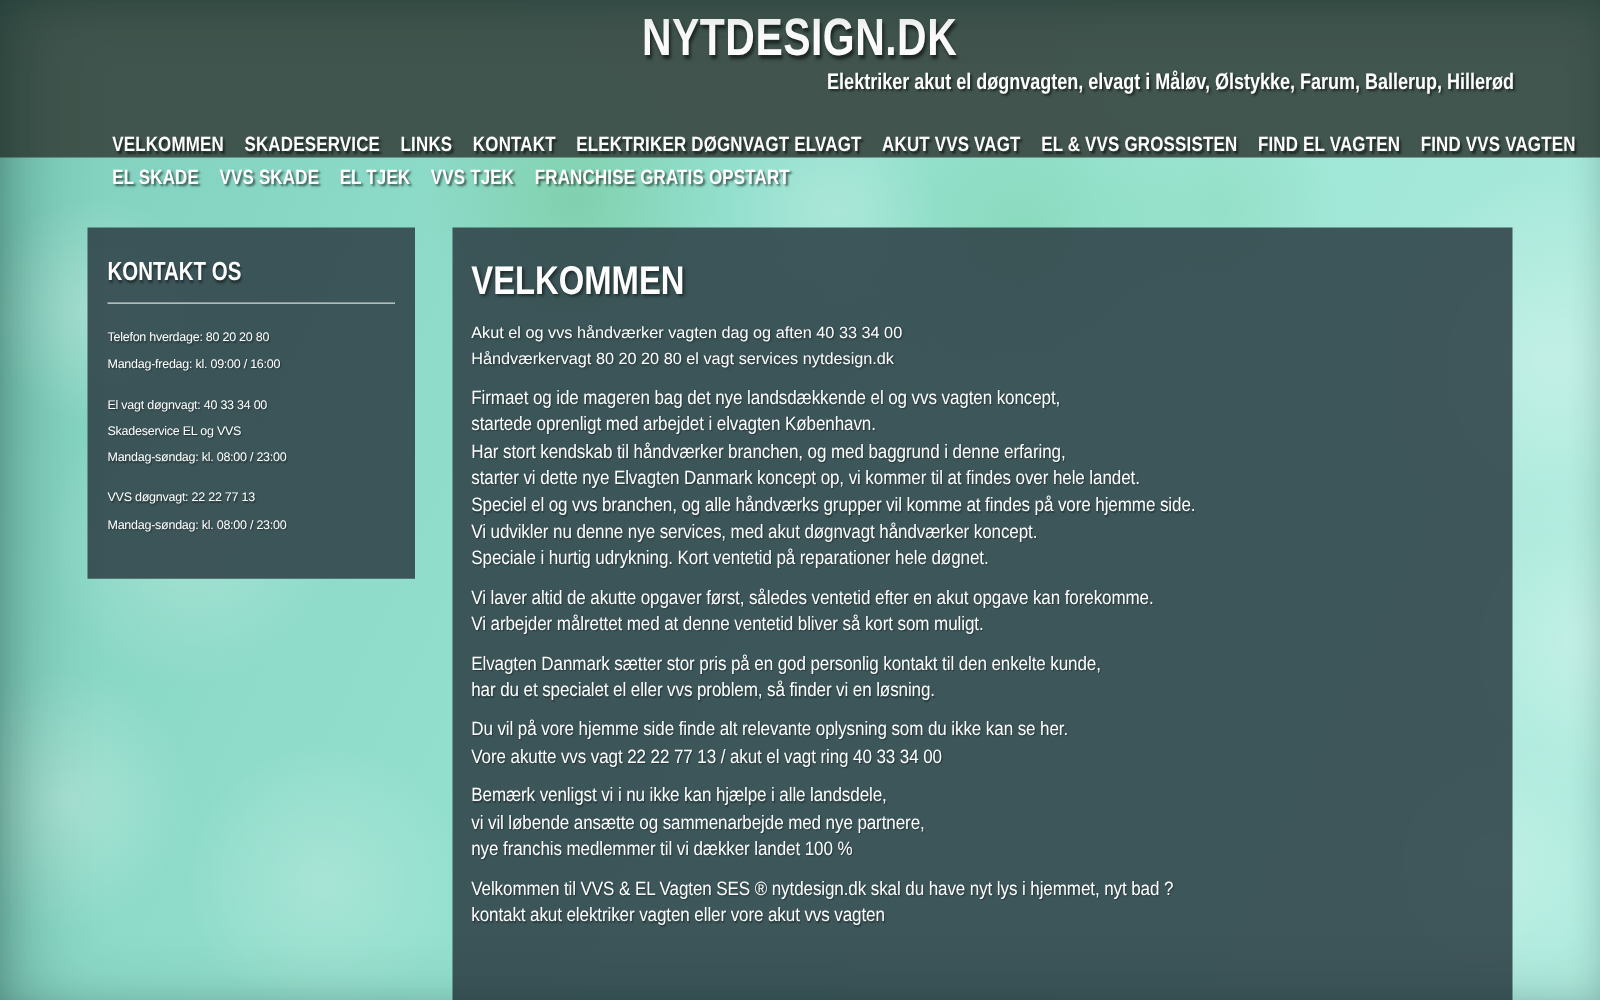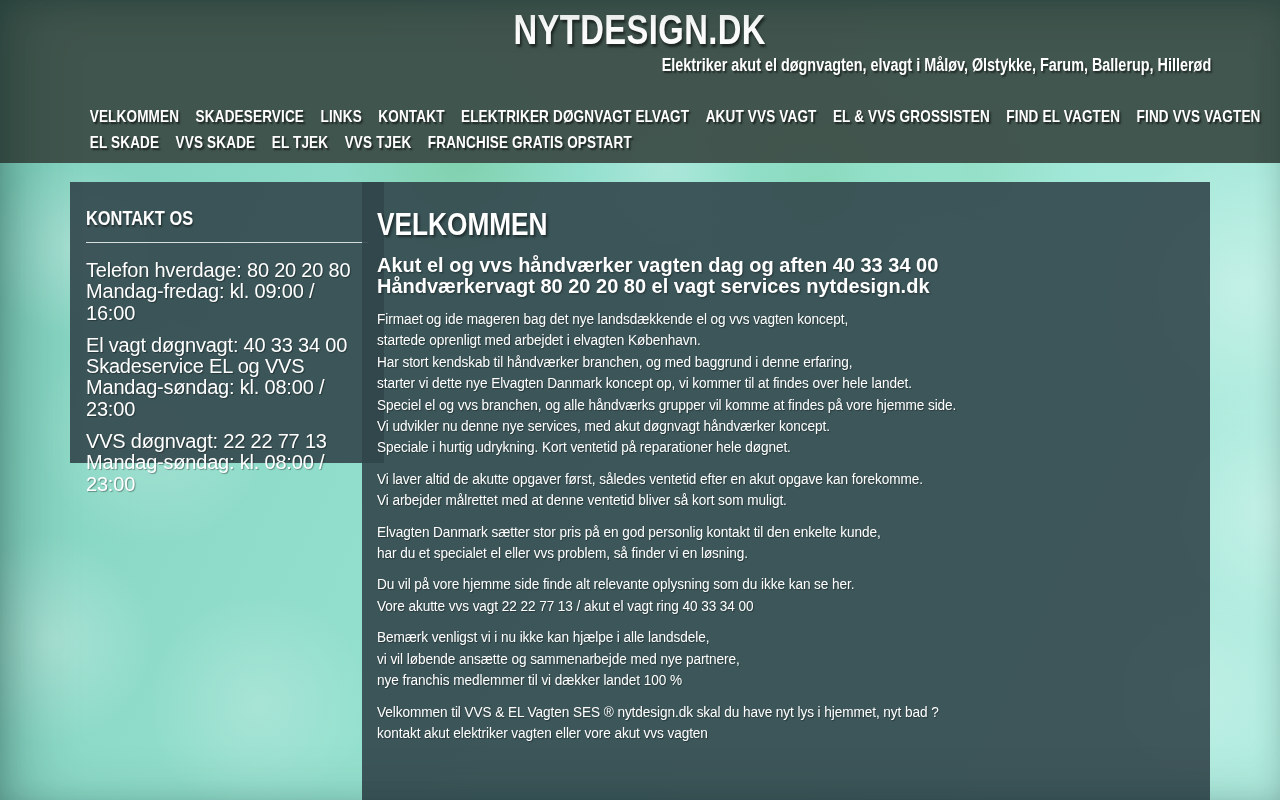--- a/index.html
+++ b/index.html
@@ -21,21 +21,21 @@
       linear-gradient(115deg,#7ecfbc 0%, #8fdcca 30%, #9ce6d5 60%, #b2ece0 100%);
   }
   body::before{
     content:"";position:absolute;inset:0;pointer-events:none;z-index:5;
     box-shadow: inset 30px 0 70px -25px rgba(8,40,34,0.40),
                 inset 0 6px 30px -6px rgba(8,40,34,0.25);
   }
 
   
   .header{
-    position:absolute;left:0;top:0;width:1280px;height:163px;
+    position:absolute;left:0;top:0;width:1280px;height:126px;
     background:rgba(62,81,73,0.97);z-index:2;
   }
   .site-title{
     margin:6px 0 0 0;text-align:center;font-size:42px;font-weight:bold;
     letter-spacing:0.5px;text-shadow:2px 3px 3px rgba(0,0,0,0.55);
   }
   .site-title span{display:inline-block;transform:scaleX(0.78);transform-origin:center;}
   .site-tagline{
     margin:1px 0 0 0;text-align:right;font-size:18px;font-weight:bold;
     text-shadow:2px 2px 2px rgba(0,0,0,0.55);
@@ -48,46 +48,46 @@
   }
   .nav-item{
     font-size:16.5px;font-weight:bold;color:#fff;text-decoration:none;
     padding:0 13px;letter-spacing:0.2px;cursor:pointer;
     text-shadow:2px 2px 2px rgba(0,0,0,0.6);
   }
   .nav-item:first-child{padding-left:7px;}
 
   
   .sidebar{
-    position:absolute;left:70px;top:182px;width:314px;height:281px;z-index:3;
+    position:absolute;left:70px;top:182px;width:262px;height:281px;z-index:3;
     background:rgba(50,70,75,0.90);box-sizing:border-box;padding:24px 16px 0 16px;
   }
   .sidebar-heading{
     margin:0 0 12px 0;font-size:21px;font-weight:bold;white-space:nowrap;
     text-shadow:1px 2px 2px rgba(0,0,0,0.45);
   }
   .sidebar-heading span{display:inline-block;transform:scaleX(0.78);transform-origin:0 50%;}
   .sidebar-divider{
     border:none;border-top:1px solid rgba(255,255,255,0.8);
     margin:0 0 17px 0;
   }
-  .contact-group{margin:0 0 11px 0;font-size:20px;line-height:21.3px;
+  .contact-group{margin:0 0 11px 0;font-size:10px;line-height:21.3px;
     letter-spacing:-0.2px;text-shadow:1px 1px 1px rgba(0,0,0,0.35);}
 
   .main{
     position:absolute;left:362px;top:182px;width:848px;height:700px;z-index:3;
     background:rgba(50,70,75,0.90);box-sizing:border-box;padding:24px 20px 0 15px;
   }
   .page-title{
     margin:0 0 12px 0;font-size:32px;font-weight:bold;white-space:nowrap;
     text-shadow:2px 2px 3px rgba(0,0,0,0.5);
   }
   .page-title span{display:inline-block;transform:scaleX(0.82);transform-origin:0 50%;}
   .intro-text{
-    margin:0 0 11px 0;font-size:20px;font-weight:bold;line-height:21px;
+    margin:0 0 11px 0;font-size:13px;font-weight:normal;line-height:21px;
     text-shadow:1px 1px 2px rgba(0,0,0,0.4);
   }
   .body-par{
     margin:0 0 10px 0;font-size:15.5px;line-height:21.4px;
     text-shadow:1px 1px 1px rgba(0,0,0,0.35);
   }
   .body-par.narrow{
     transform:scaleX(0.88);transform-origin:0 0;width:930px;
     letter-spacing:-0.1px;
   }

